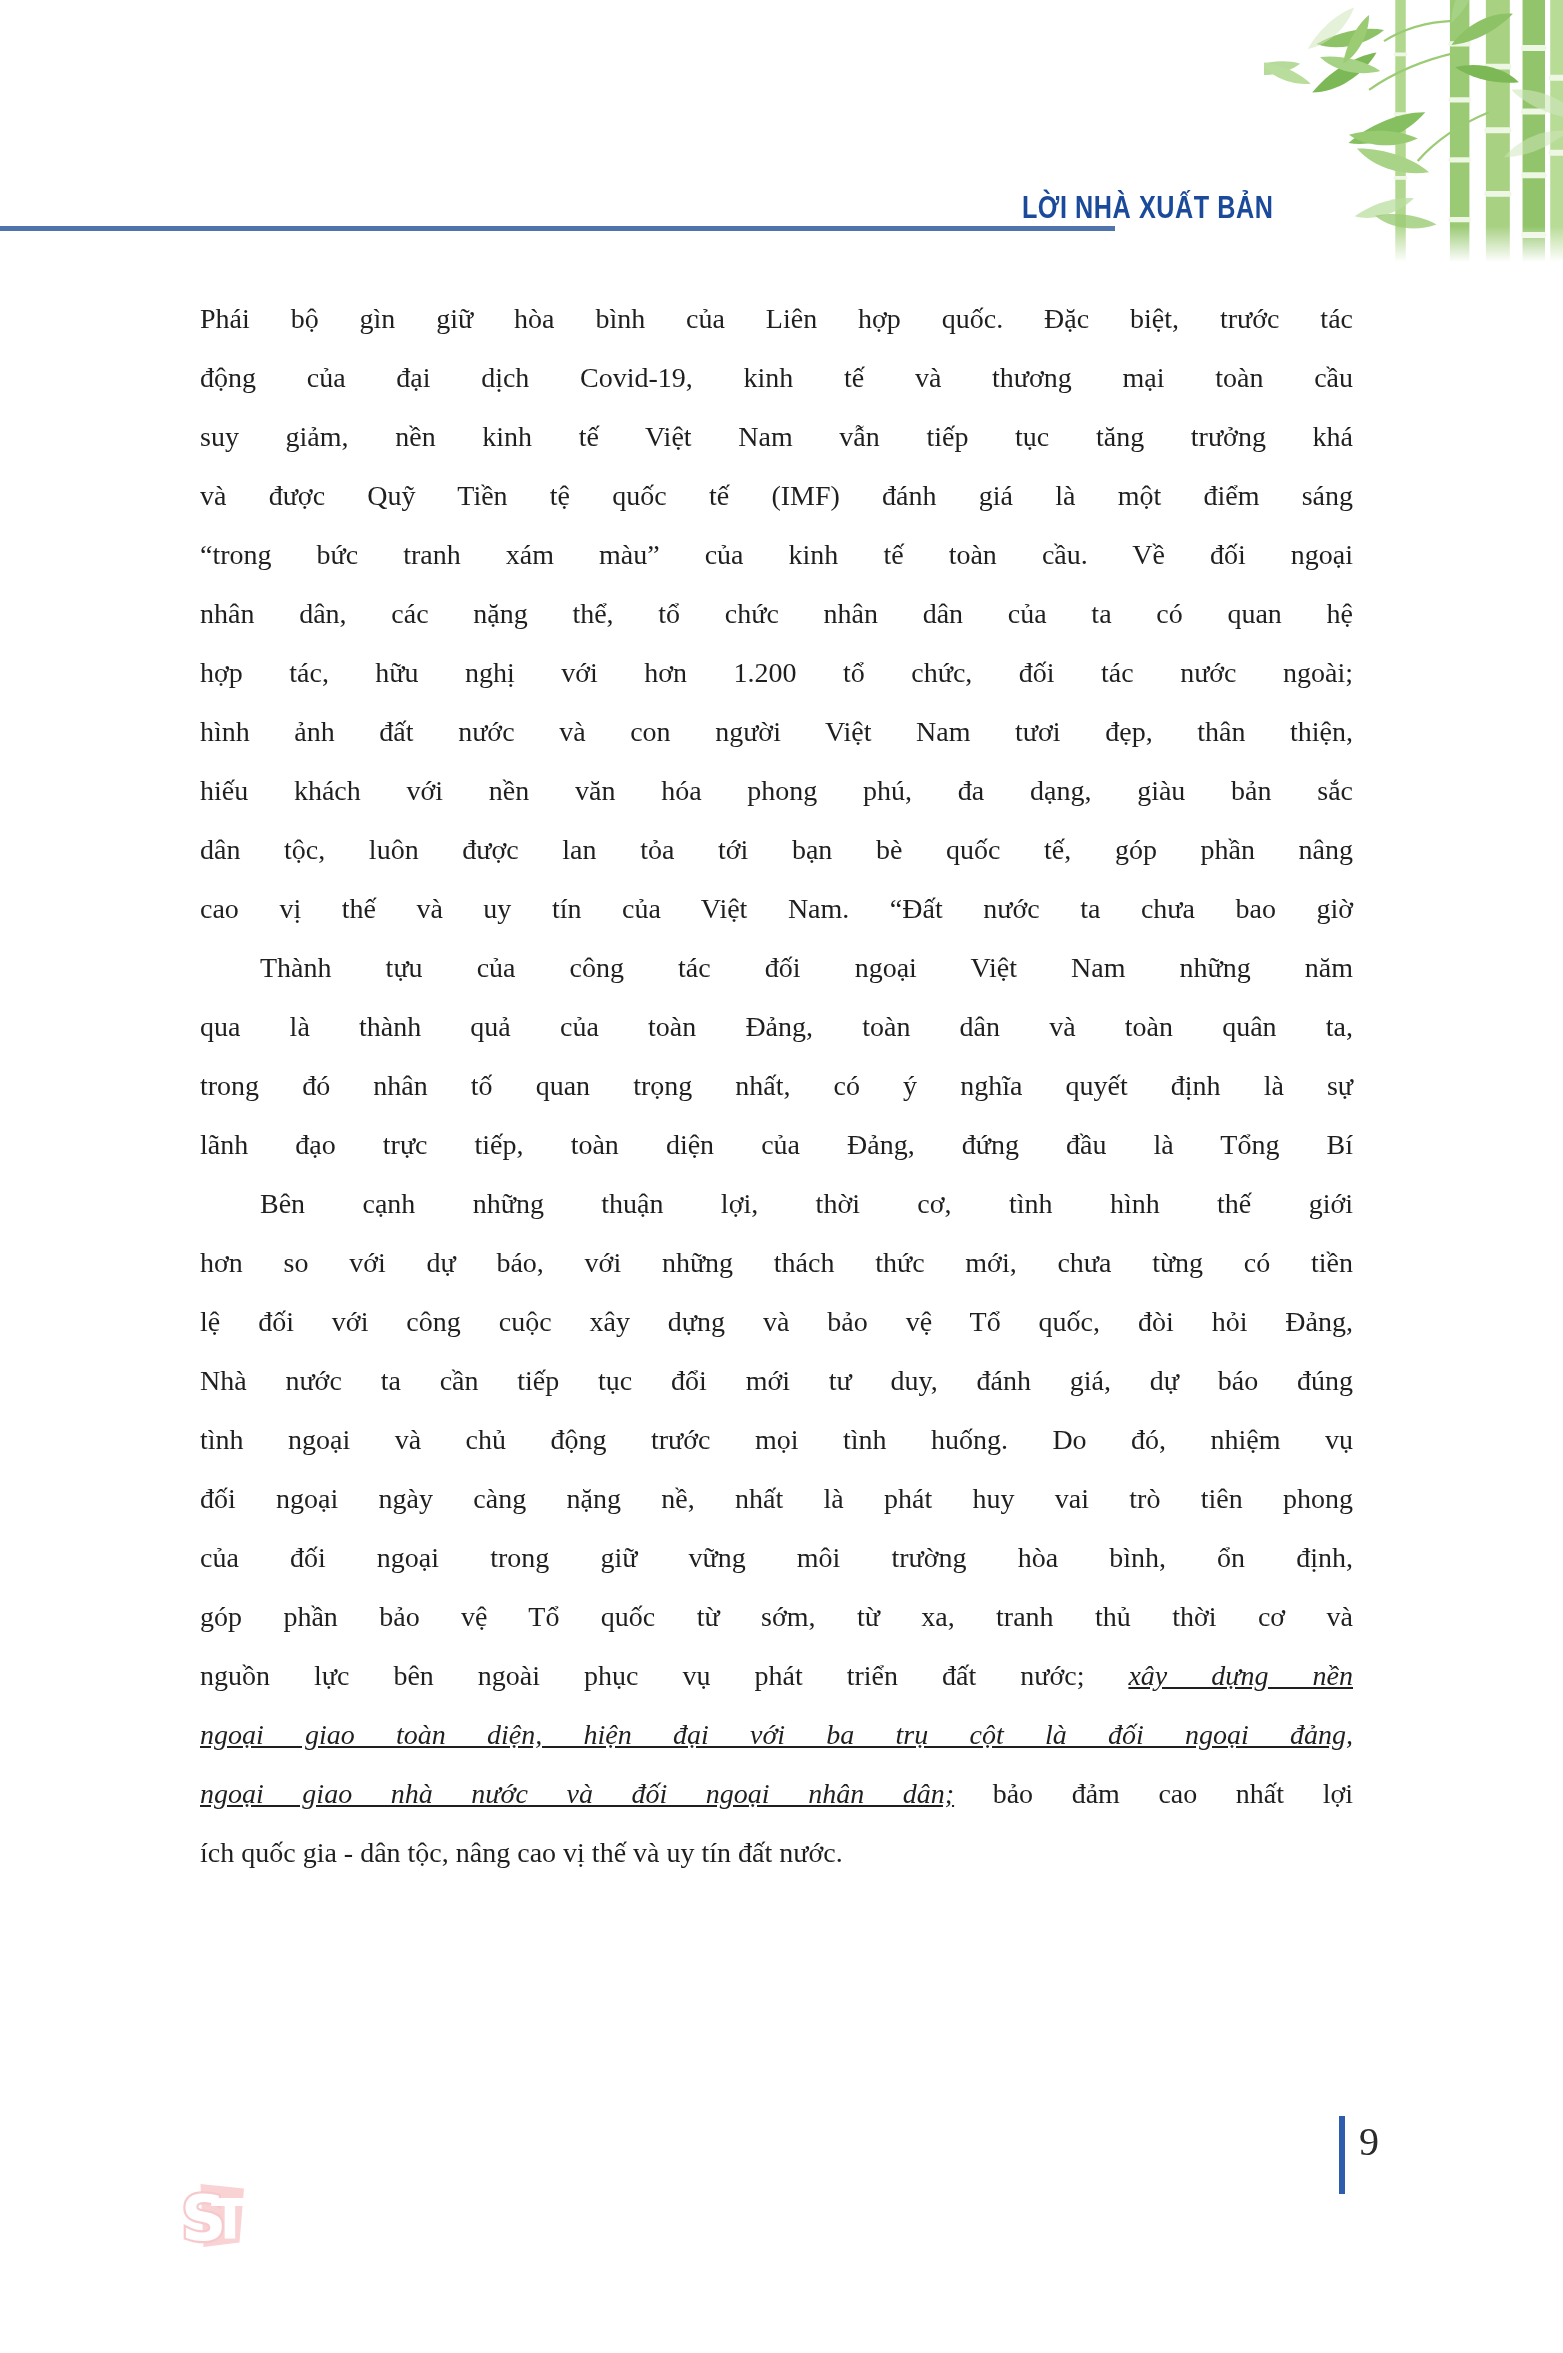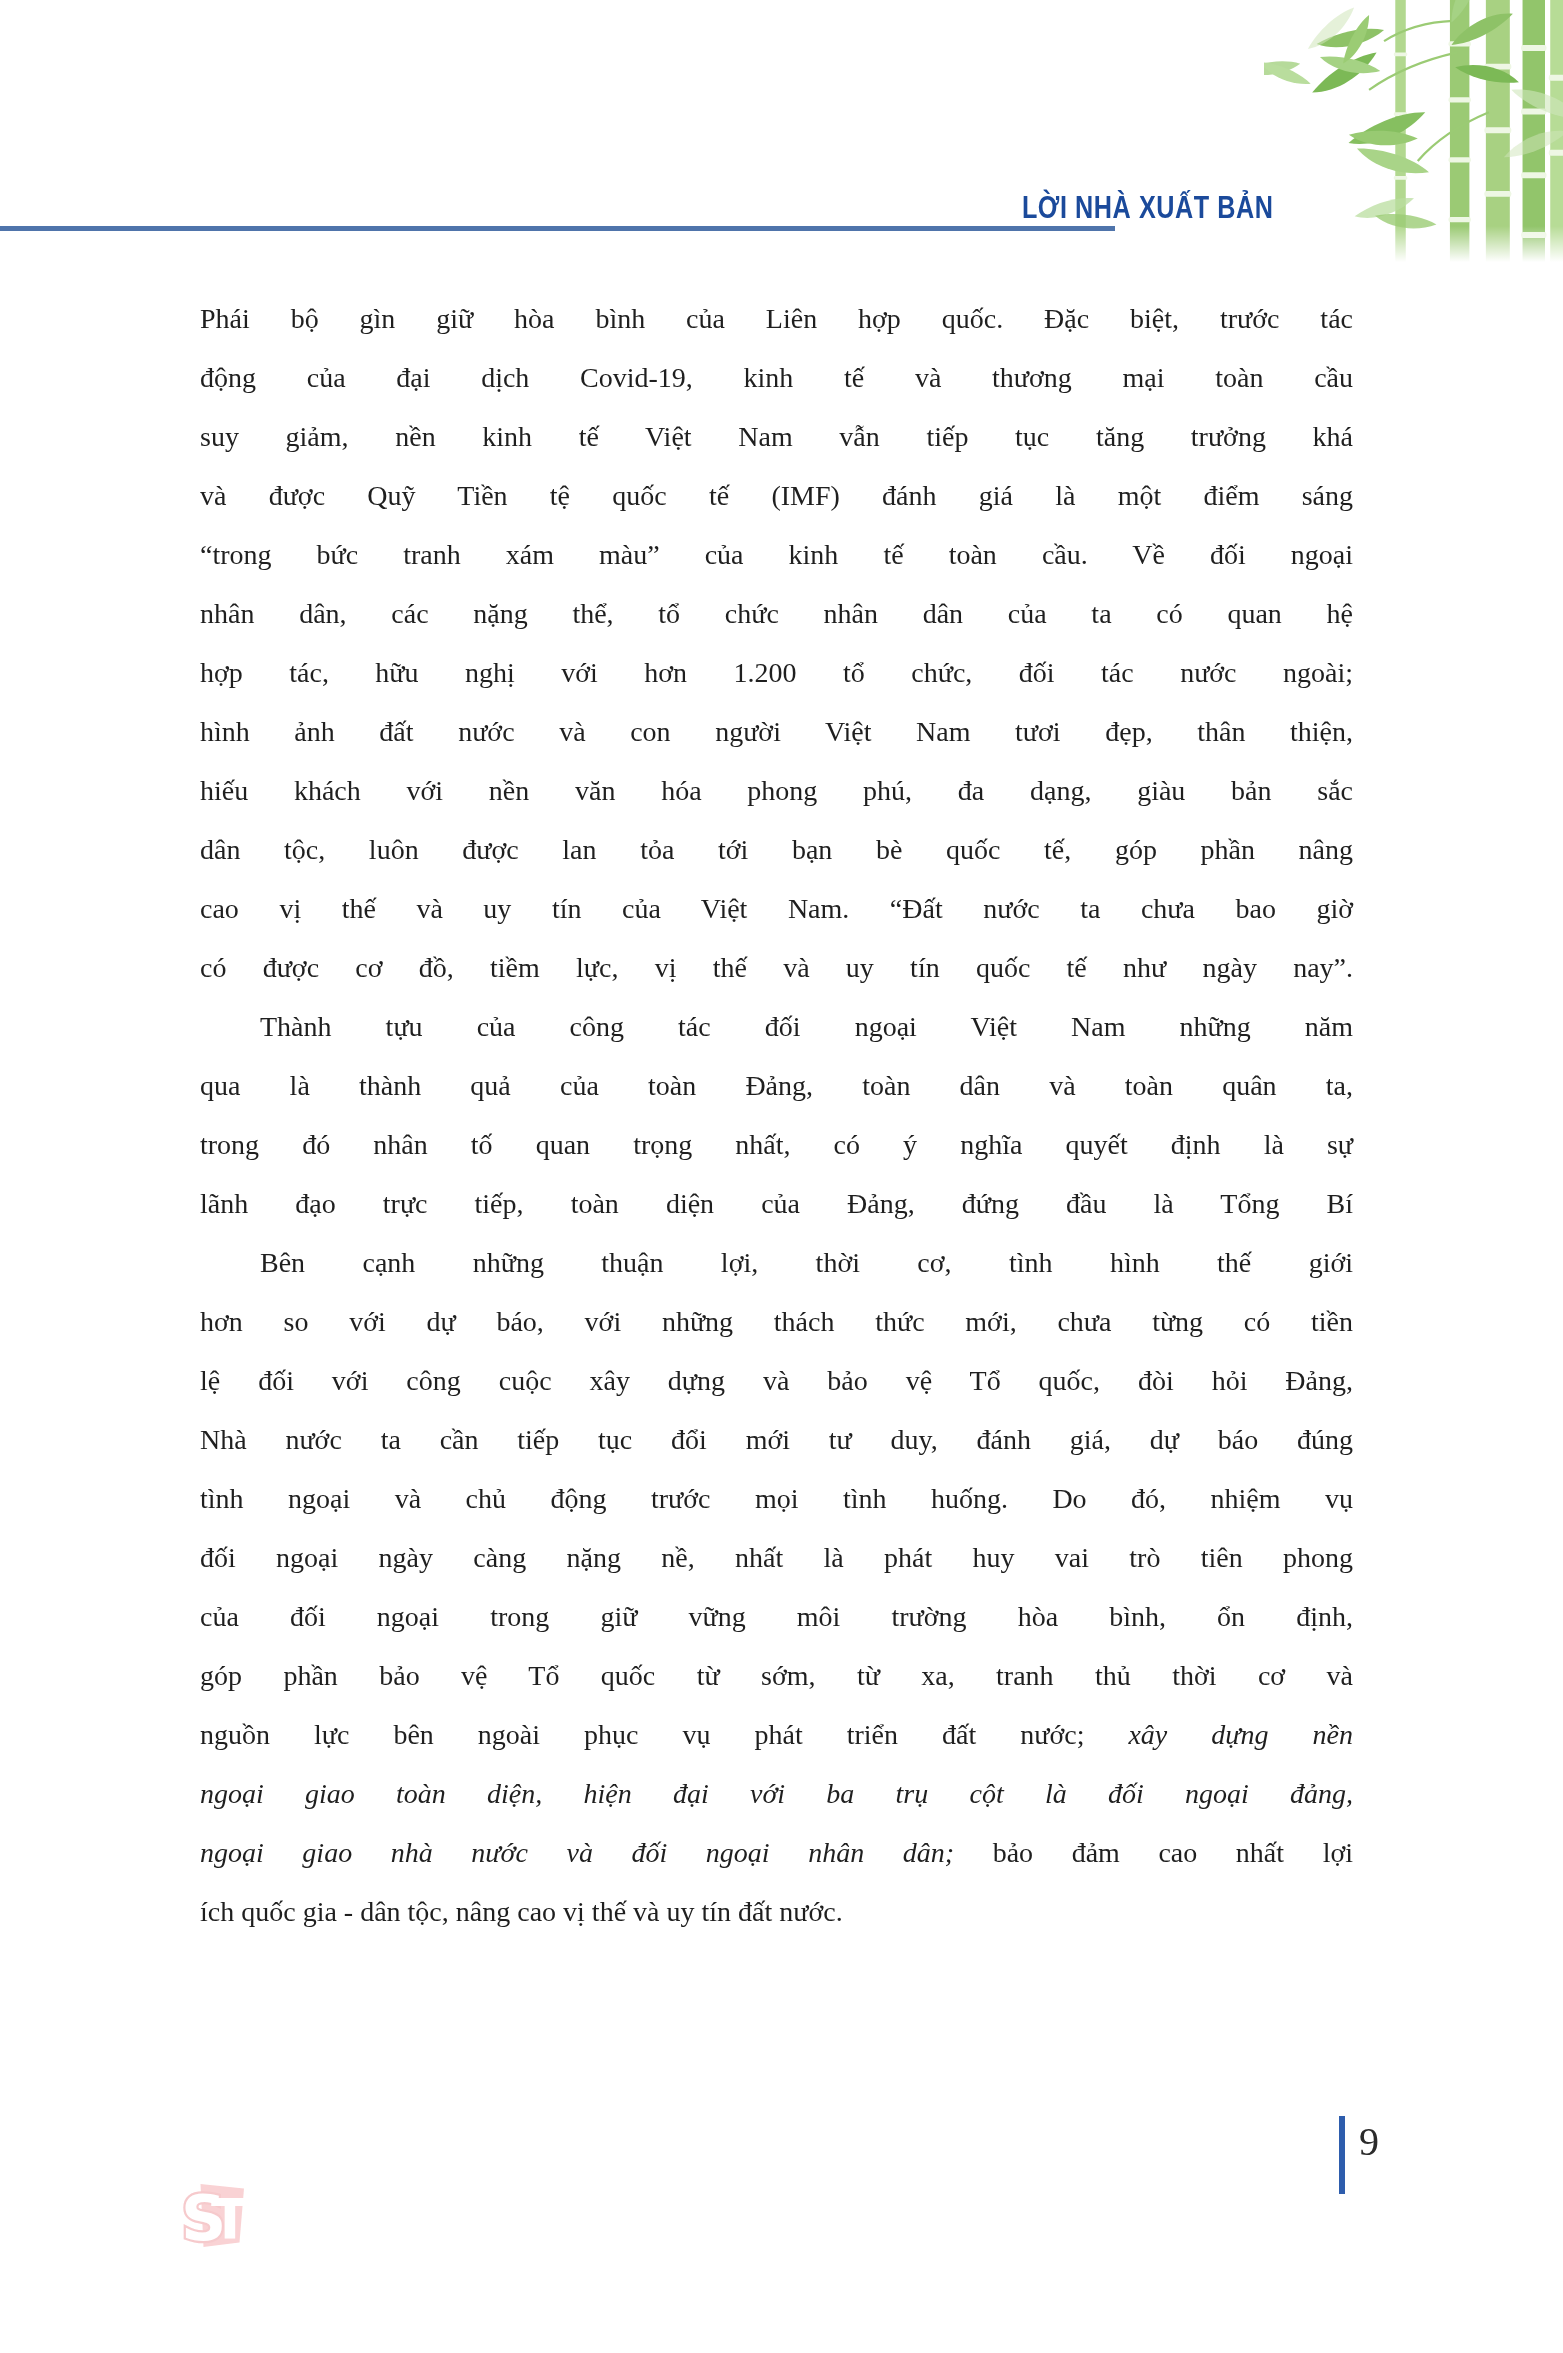--- a/index.html
+++ b/index.html
@@ -23,21 +23,21 @@
   .body-text{
     position:absolute;left:184px;top:289px;width:1153px;
     font-size:28px;color:var(--text_black,#1f1f1f);margin-left:16px;
   }
   .line{
     height:59px;line-height:59px;
     text-align:justify;text-align-last:justify;
   }
   .line.indent{text-indent:60px;}
   .line.para-end{text-align-last:left;}
-  .it{font-style:italic;}
+  .it{font-style:italic;text-decoration:underline;}
   .page-bar{
     position:absolute;left:1339px;top:2116px;width:6px;height:78px;
     background:var(--page_bar_blue,#2e5dad);
   }
   .page-number{
     position:absolute;left:1359px;top:2119px;
     font-size:40px;line-height:1.15;color:#2b2b2b;
   }
   .st-logo{position:absolute;left:178px;top:2181px;opacity:.8;}
 </style>
@@ -117,21 +117,20 @@
     <div class="line"><span>động của đại dịch Covid-19, kinh tế và thương mại toàn cầu</span></div>
     <div class="line"><span>suy giảm, nền kinh tế Việt Nam vẫn tiếp tục tăng trưởng khá</span></div>
     <div class="line"><span>và được Quỹ Tiền tệ quốc tế (IMF) đánh giá là một điểm sáng</span></div>
     <div class="line"><span>“trong bức tranh xám màu” của kinh tế toàn cầu. Về đối ngoại</span></div>
     <div class="line"><span>nhân dân, các nặng thể, tổ chức nhân dân của ta có quan hệ</span></div>
     <div class="line"><span>hợp tác, hữu nghị với hơn 1.200 tổ chức, đối tác nước ngoài;</span></div>
     <div class="line"><span>hình ảnh đất nước và con người Việt Nam tươi đẹp, thân thiện,</span></div>
     <div class="line"><span>hiếu khách với nền văn hóa phong phú, đa dạng, giàu bản sắc</span></div>
     <div class="line"><span>dân tộc, luôn được lan tỏa tới bạn bè quốc tế, góp phần nâng</span></div>
     <div class="line"><span>cao vị thế và uy tín của Việt Nam. “Đất nước ta chưa bao giờ</span></div>
-    <div class="line"><span>có được cơ đồ, tiềm lực, vị thế và uy tín quốc tế như ngày nay”.</span></div>
     <div class="line indent"><span>Thành tựu của công tác đối ngoại Việt Nam những năm</span></div>
     <div class="line"><span>qua là thành quả của toàn Đảng, toàn dân và toàn quân ta,</span></div>
     <div class="line"><span>trong đó nhân tố quan trọng nhất, có ý nghĩa quyết định là sự</span></div>
     <div class="line"><span>lãnh đạo trực tiếp, toàn diện của Đảng, đứng đầu là Tổng Bí</span></div>
     <div class="line indent"><span>Bên cạnh những thuận lợi, thời cơ, tình hình thế giới</span></div>
     <div class="line"><span>hơn so với dự báo, với những thách thức mới, chưa từng có tiền</span></div>
     <div class="line"><span>lệ đối với công cuộc xây dựng và bảo vệ Tổ quốc, đòi hỏi Đảng,</span></div>
     <div class="line"><span>Nhà nước ta cần tiếp tục đổi mới tư duy, đánh giá, dự báo đúng</span></div>
     <div class="line"><span>tình ngoại và chủ động trước mọi tình huống. Do đó, nhiệm vụ</span></div>
     <div class="line"><span>đối ngoại ngày càng nặng nề, nhất là phát huy vai trò tiên phong</span></div>

